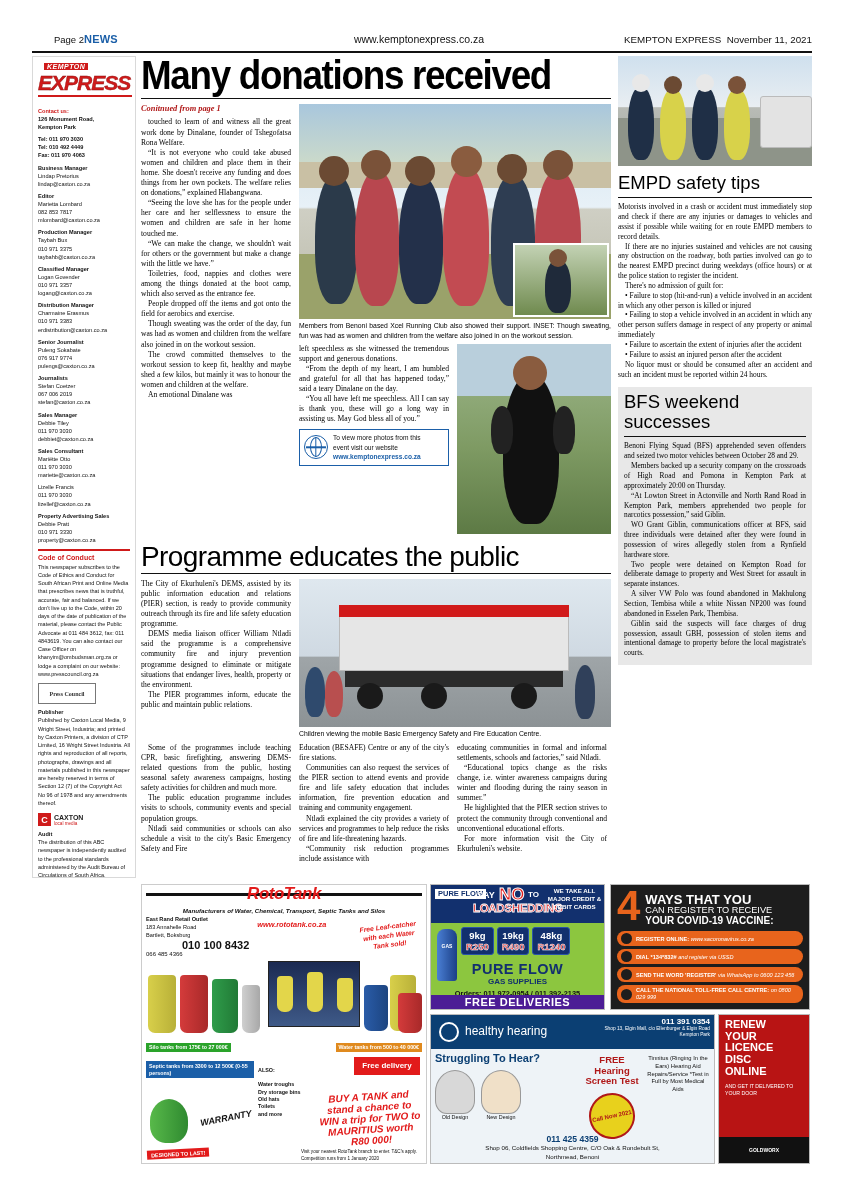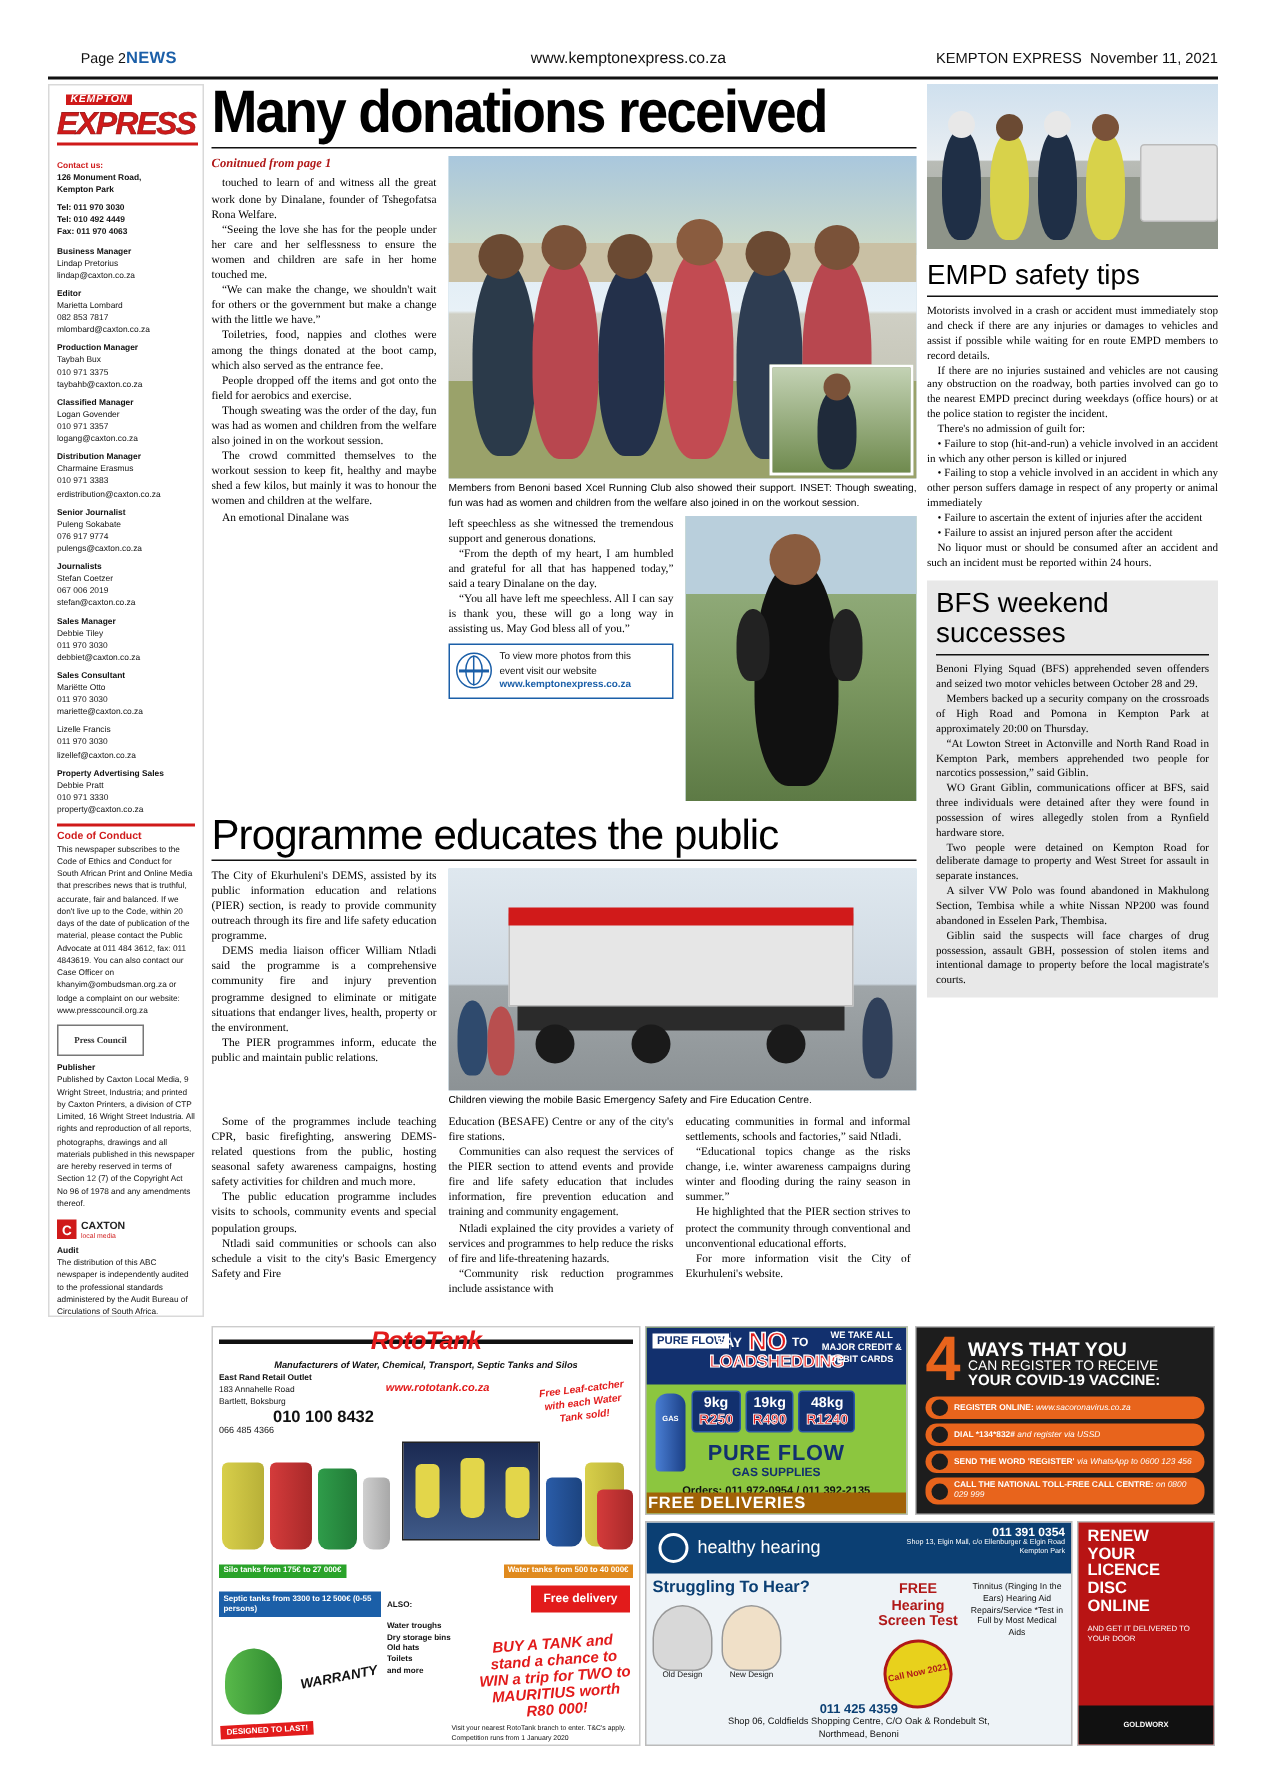--- a/index.html
+++ b/index.html
@@ -187,22 +187,22 @@
   .pf-cards{position:absolute;right:2px;top:2px;width:55px;font-family:"Liberation Sans",sans-serif;
     font-size:6.2px;font-weight:bold;color:#fff;text-align:center;line-height:1.25;}
   .pf-price{background:#12306e;border:1px solid #2a55a8;border-radius:3px;padding:2px 4px;text-align:center;}
   .pf-kg{font-family:"Liberation Sans",sans-serif;font-size:9.5px;font-weight:bold;color:#fff;}
   .pf-r{font-family:"Liberation Sans",sans-serif;font-size:9.5px;font-weight:bold;color:#e21b1b;
     -webkit-text-stroke:0.5px #fff;}
   .pf-brand{font-family:"Liberation Sans",sans-serif;font-size:14.5px;font-weight:bold;color:#12306e;
     text-align:center;letter-spacing:.5px;}
   .pf-gs{font-family:"Liberation Sans",sans-serif;font-size:8px;font-weight:bold;color:#12306e;text-align:center;}
   .pf-ord{font-family:"Liberation Sans",sans-serif;font-size:7.4px;font-weight:bold;color:#111;text-align:center;}
-  .pf-free{background:#a16207;color:#fff;font-family:"Liberation Sans",sans-serif;font-size:11px;
-    font-weight:bold;text-align:left;letter-spacing:.5px;padding:1px;}
+  .pf-free{background:#4c1d95;color:#fff;font-family:"Liberation Sans",sans-serif;font-size:11px;
+    font-weight:bold;text-align:center;letter-spacing:.5px;padding:1px;}
 
   
   .ad-covid{left:578px;top:0;width:200px;height:126px;background:#1d1d1d;border:1px solid #bbb;}
   .cv-4{font-family:"Liberation Sans",sans-serif;font-size:42px;font-weight:bold;color:#e8641c;
     line-height:0.82;}
   .cv-h1{font-family:"Liberation Sans",sans-serif;font-size:13px;font-weight:bold;color:#fff;line-height:1;}
   .cv-h2{font-family:"Liberation Sans",sans-serif;font-size:9.2px;color:#fff;line-height:1.08;}
   .cv-h3{font-family:"Liberation Sans",sans-serif;font-size:10px;font-weight:bold;color:#fff;line-height:1.05;}
   .cv-row{background:#e8641c;border-radius:8px;margin-top:3px;display:flex;align-items:center;
     gap:4px;padding:2px 4px;min-height:15px;}
@@ -361,20 +361,21 @@
   <div class="main">
 
     <div class="headline1">Many donations received</div>
     <div class="hl-rule"></div>
 
     <div class="two-col-top">
       <div class="col-a">
         <div class="contfrom">Conitnued from page 1</div>
         <div class="body-col" id="a1c1">
             <p>touched to learn of and witness all the great work done by Dinalane, founder of Tshegofatsa Rona Welfare.</p>
+            <p>“It is not everyone who could take abused women and children and place them in their home. She doesn't receive any funding and does things from her own pockets. The welfare relies on donations,” explained Hlabangwana.</p>
             <p>“Seeing the love she has for the people under her care and her selflessness to ensure the women and children are safe in her home touched me.</p>
             <p>“We can make the change, we shouldn't wait for others or the government but make a change with the little we have.”</p>
             <p>Toiletries, food, nappies and clothes were among the things donated at the boot camp, which also served as the entrance fee.</p>
             <p>People dropped off the items and got onto the field for aerobics and exercise.</p>
             <p>Though sweating was the order of the day, fun was had as women and children from the welfare also joined in on the workout session.</p>
             <p>The crowd committed themselves to the workout session to keep fit, healthy and maybe shed a few kilos, but mainly it was to honour the women and children at the welfare.</p>
             <p>An emotional Dinalane was</p>
           </div>
       </div>
 

